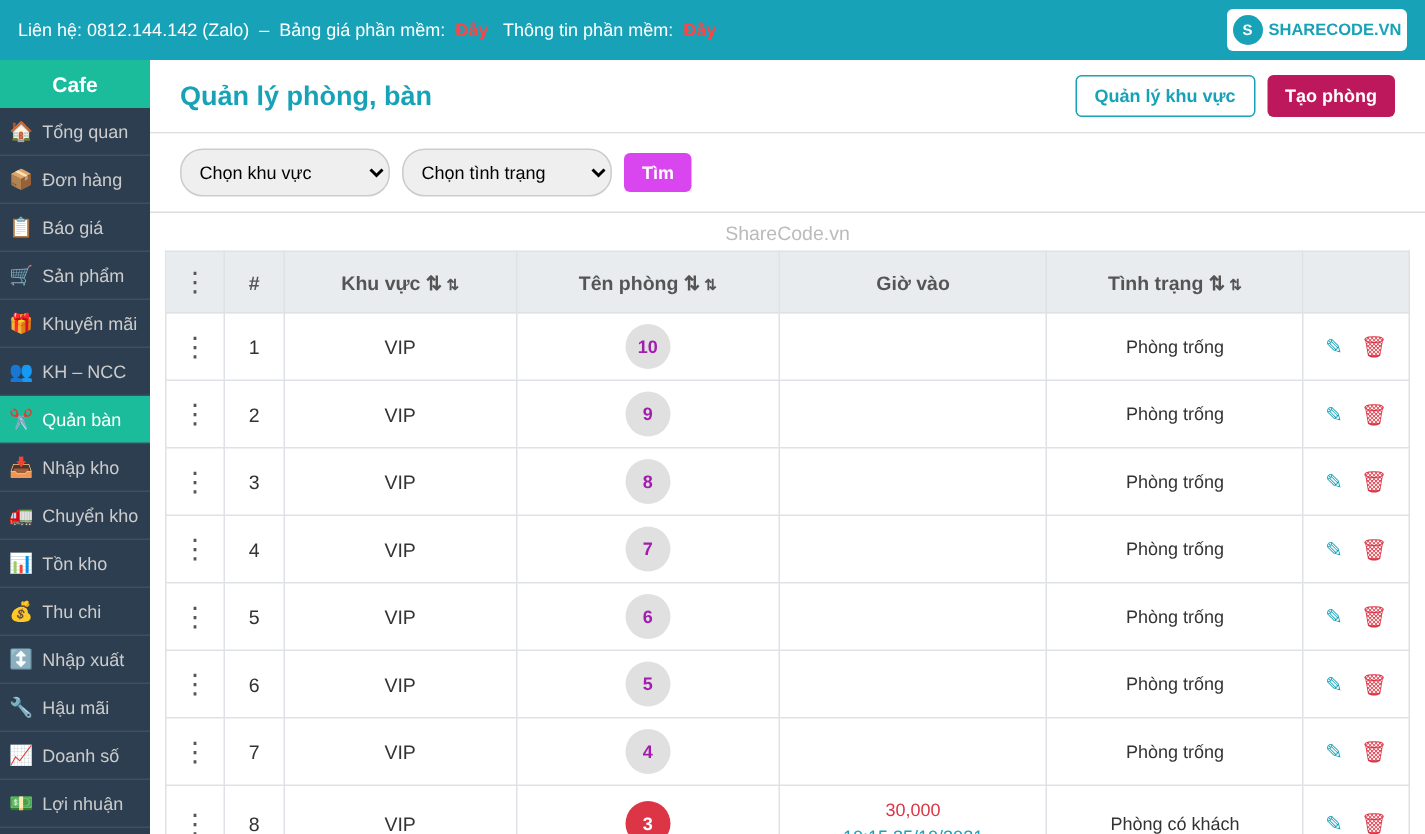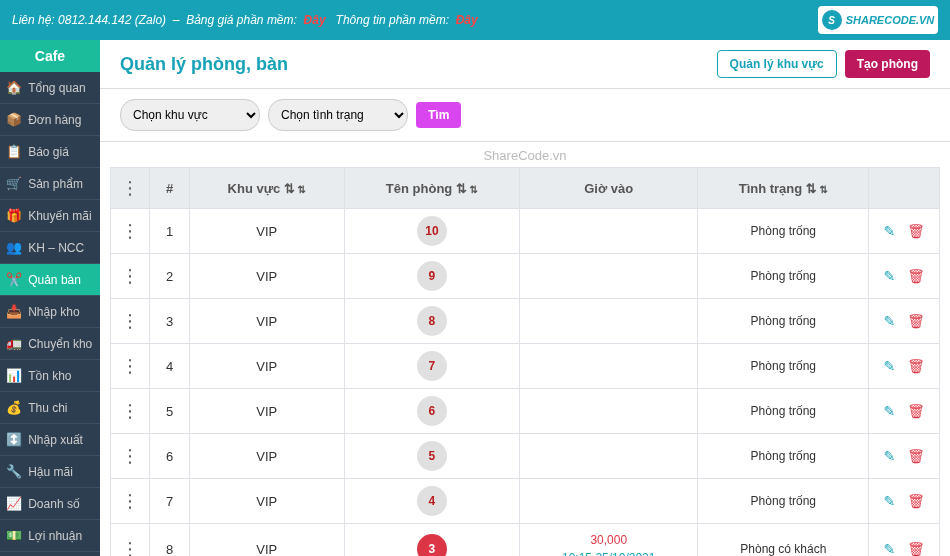--- a/index.html
+++ b/index.html
@@ -7,21 +7,20 @@
 
     
     .topbar {
       background: #17a2b8;
       color: white;
       padding: 6px 12px;
       display: flex;
       align-items: center;
       justify-content: space-between;
       font-size: 12px;
-      font-style: italic;
     }
     .topbar a { color: #ff4444; text-decoration: none; font-weight: bold; }
     .topbar .logo {
       width: 120px;
       height: 28px;
       background: white;
       border-radius: 4px;
       display: flex;
       align-items: center;
       justify-content: center;
@@ -159,21 +158,21 @@
       border: 1px solid #dee2e6;
       color: #333;
     }
     .room-badge {
       display: inline-flex;
       align-items: center;
       justify-content: center;
       width: 30px; height: 30px;
       border-radius: 50%;
       background: #e0e0e0;
-      color: #b91c1c;
+      color: #a21caf;
       font-size: 12px;
       font-weight: bold;
     }
     .room-badge.has-guest { background: #dc3545; color: white; }
 
     .time-info { color: #dc3545; font-size: 12px; line-height: 1.5; }
     .time-info .time-sub { color: #17a2b8; }
 
     .status-empty { color: #333; font-size: 12px; }
     .status-occupied { color: #333; font-size: 12px; }

